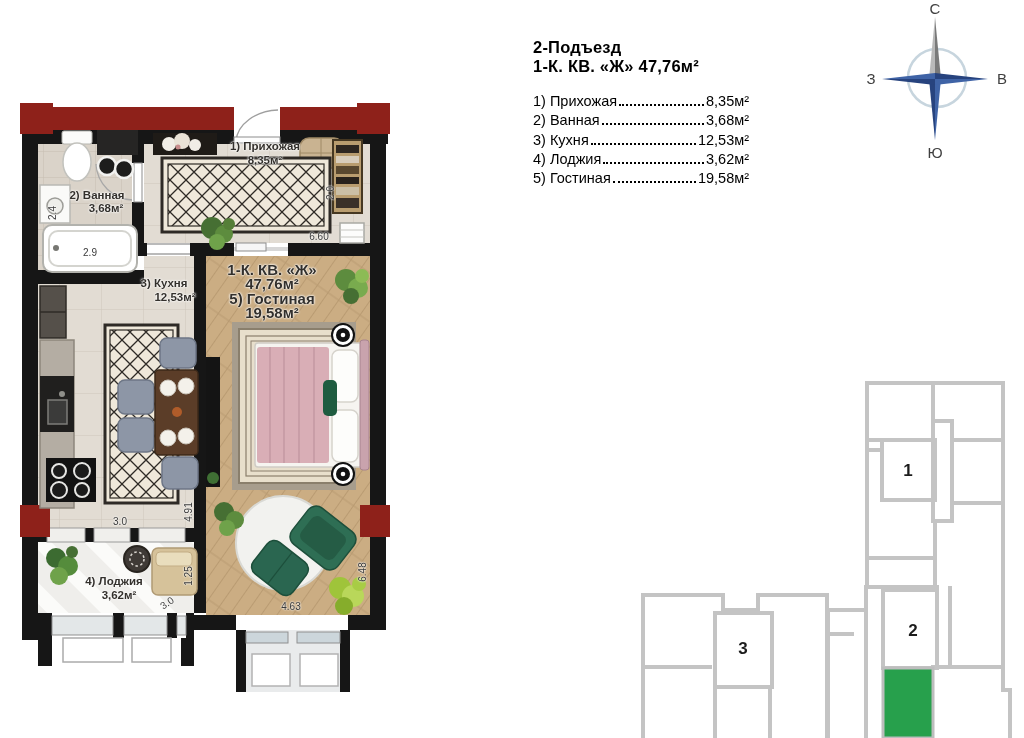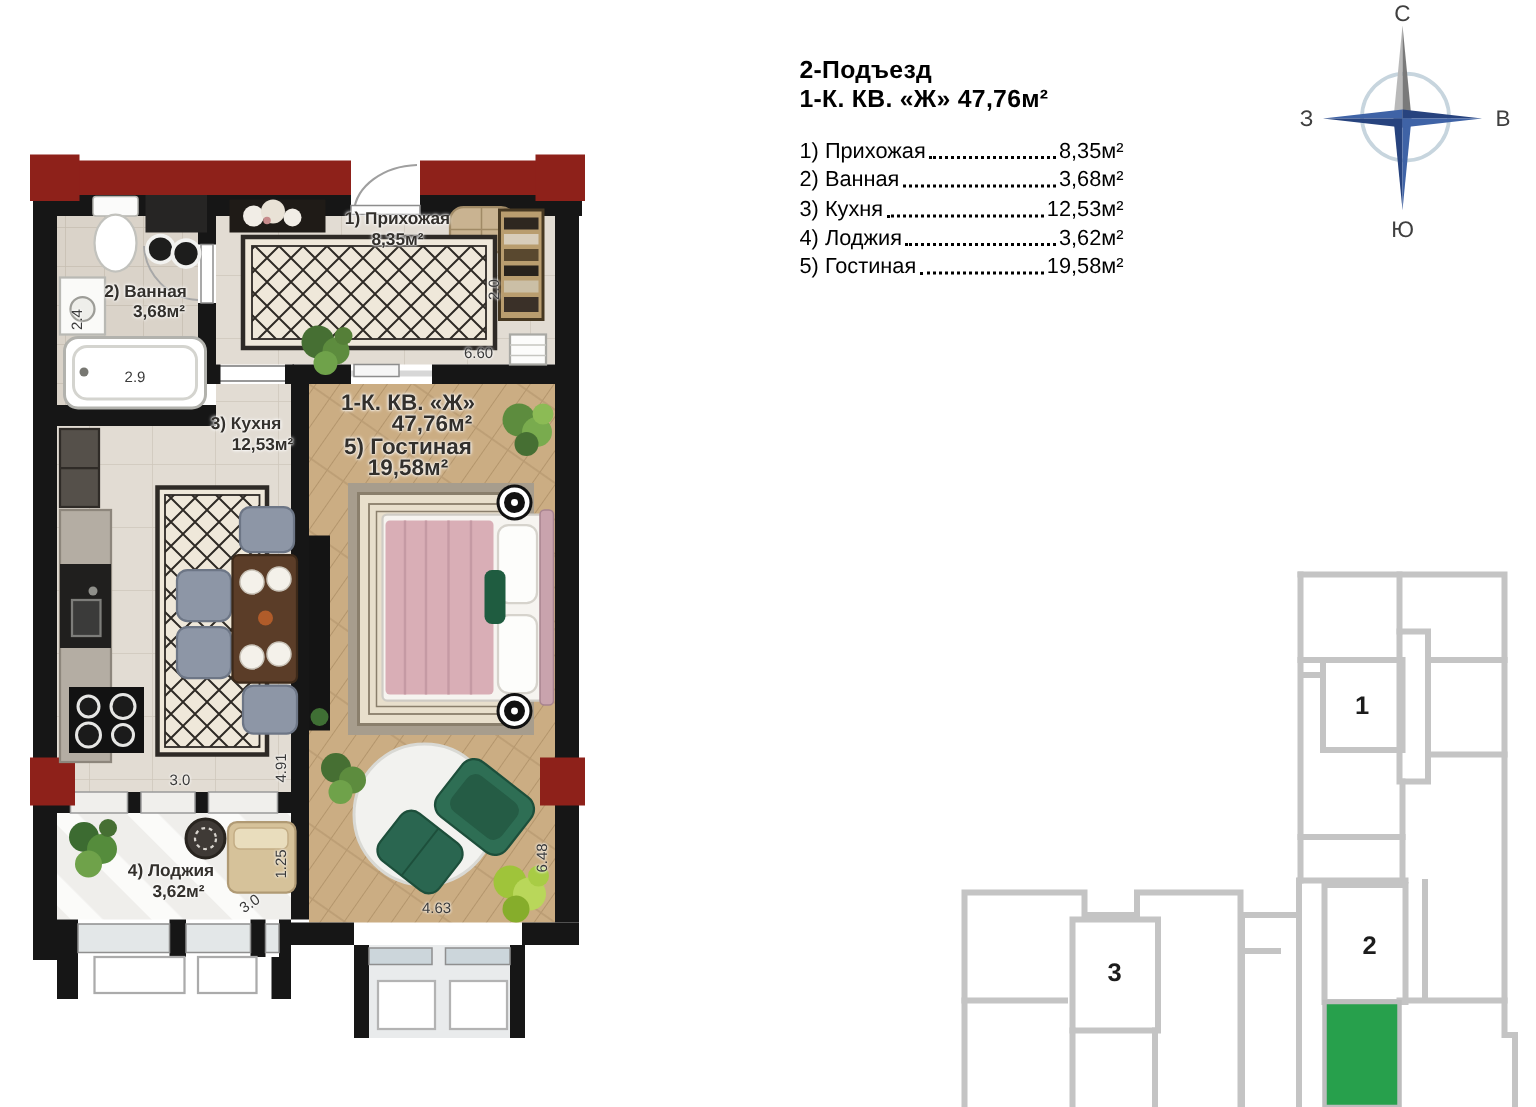--- a/index.html
+++ b/index.html
@@ -279,21 +279,21 @@
       </g>
     </svg>
 
     <div class="plan-lbl" style="left:247px;top:46px">1) Прихожая</div>
     <div class="plan-lbl" style="left:247px;top:60px">8,35м²</div>
     <div class="plan-lbl" style="left:79px;top:95px">2) Ванная</div>
     <div class="plan-lbl" style="left:88px;top:108px">3,68м²</div>
     <div class="plan-lbl" style="left:146px;top:183px">3) Кухня</div>
     <div class="plan-lbl" style="left:157px;top:197px">12,53м²</div>
     <div class="plan-lbl big" style="left:254px;top:169px">1-К. КВ. «Ж»</div>
-    <div class="plan-lbl big" style="left:270px;top:183px">47,76м²</div>
+    <div class="plan-lbl big" style="left:254px;top:183px">47,76м²</div>
     <div class="plan-lbl big" style="left:254px;top:198px">5) Гостиная</div>
     <div class="plan-lbl big" style="left:254px;top:212px">19,58м²</div>
     <div class="plan-lbl" style="left:96px;top:481px">4) Лоджия</div>
     <div class="plan-lbl" style="left:101px;top:495px">3,62м²</div>
 
     <div class="dim rot" style="left:34px;top:113px">2.4</div>
     <div class="dim" style="left:72px;top:152px">2.9</div>
     <div class="dim rot" style="left:312px;top:93px">2.0</div>
     <div class="dim" style="left:301px;top:136px">6.60</div>
     <div class="dim" style="left:102px;top:421px">3.0</div>

